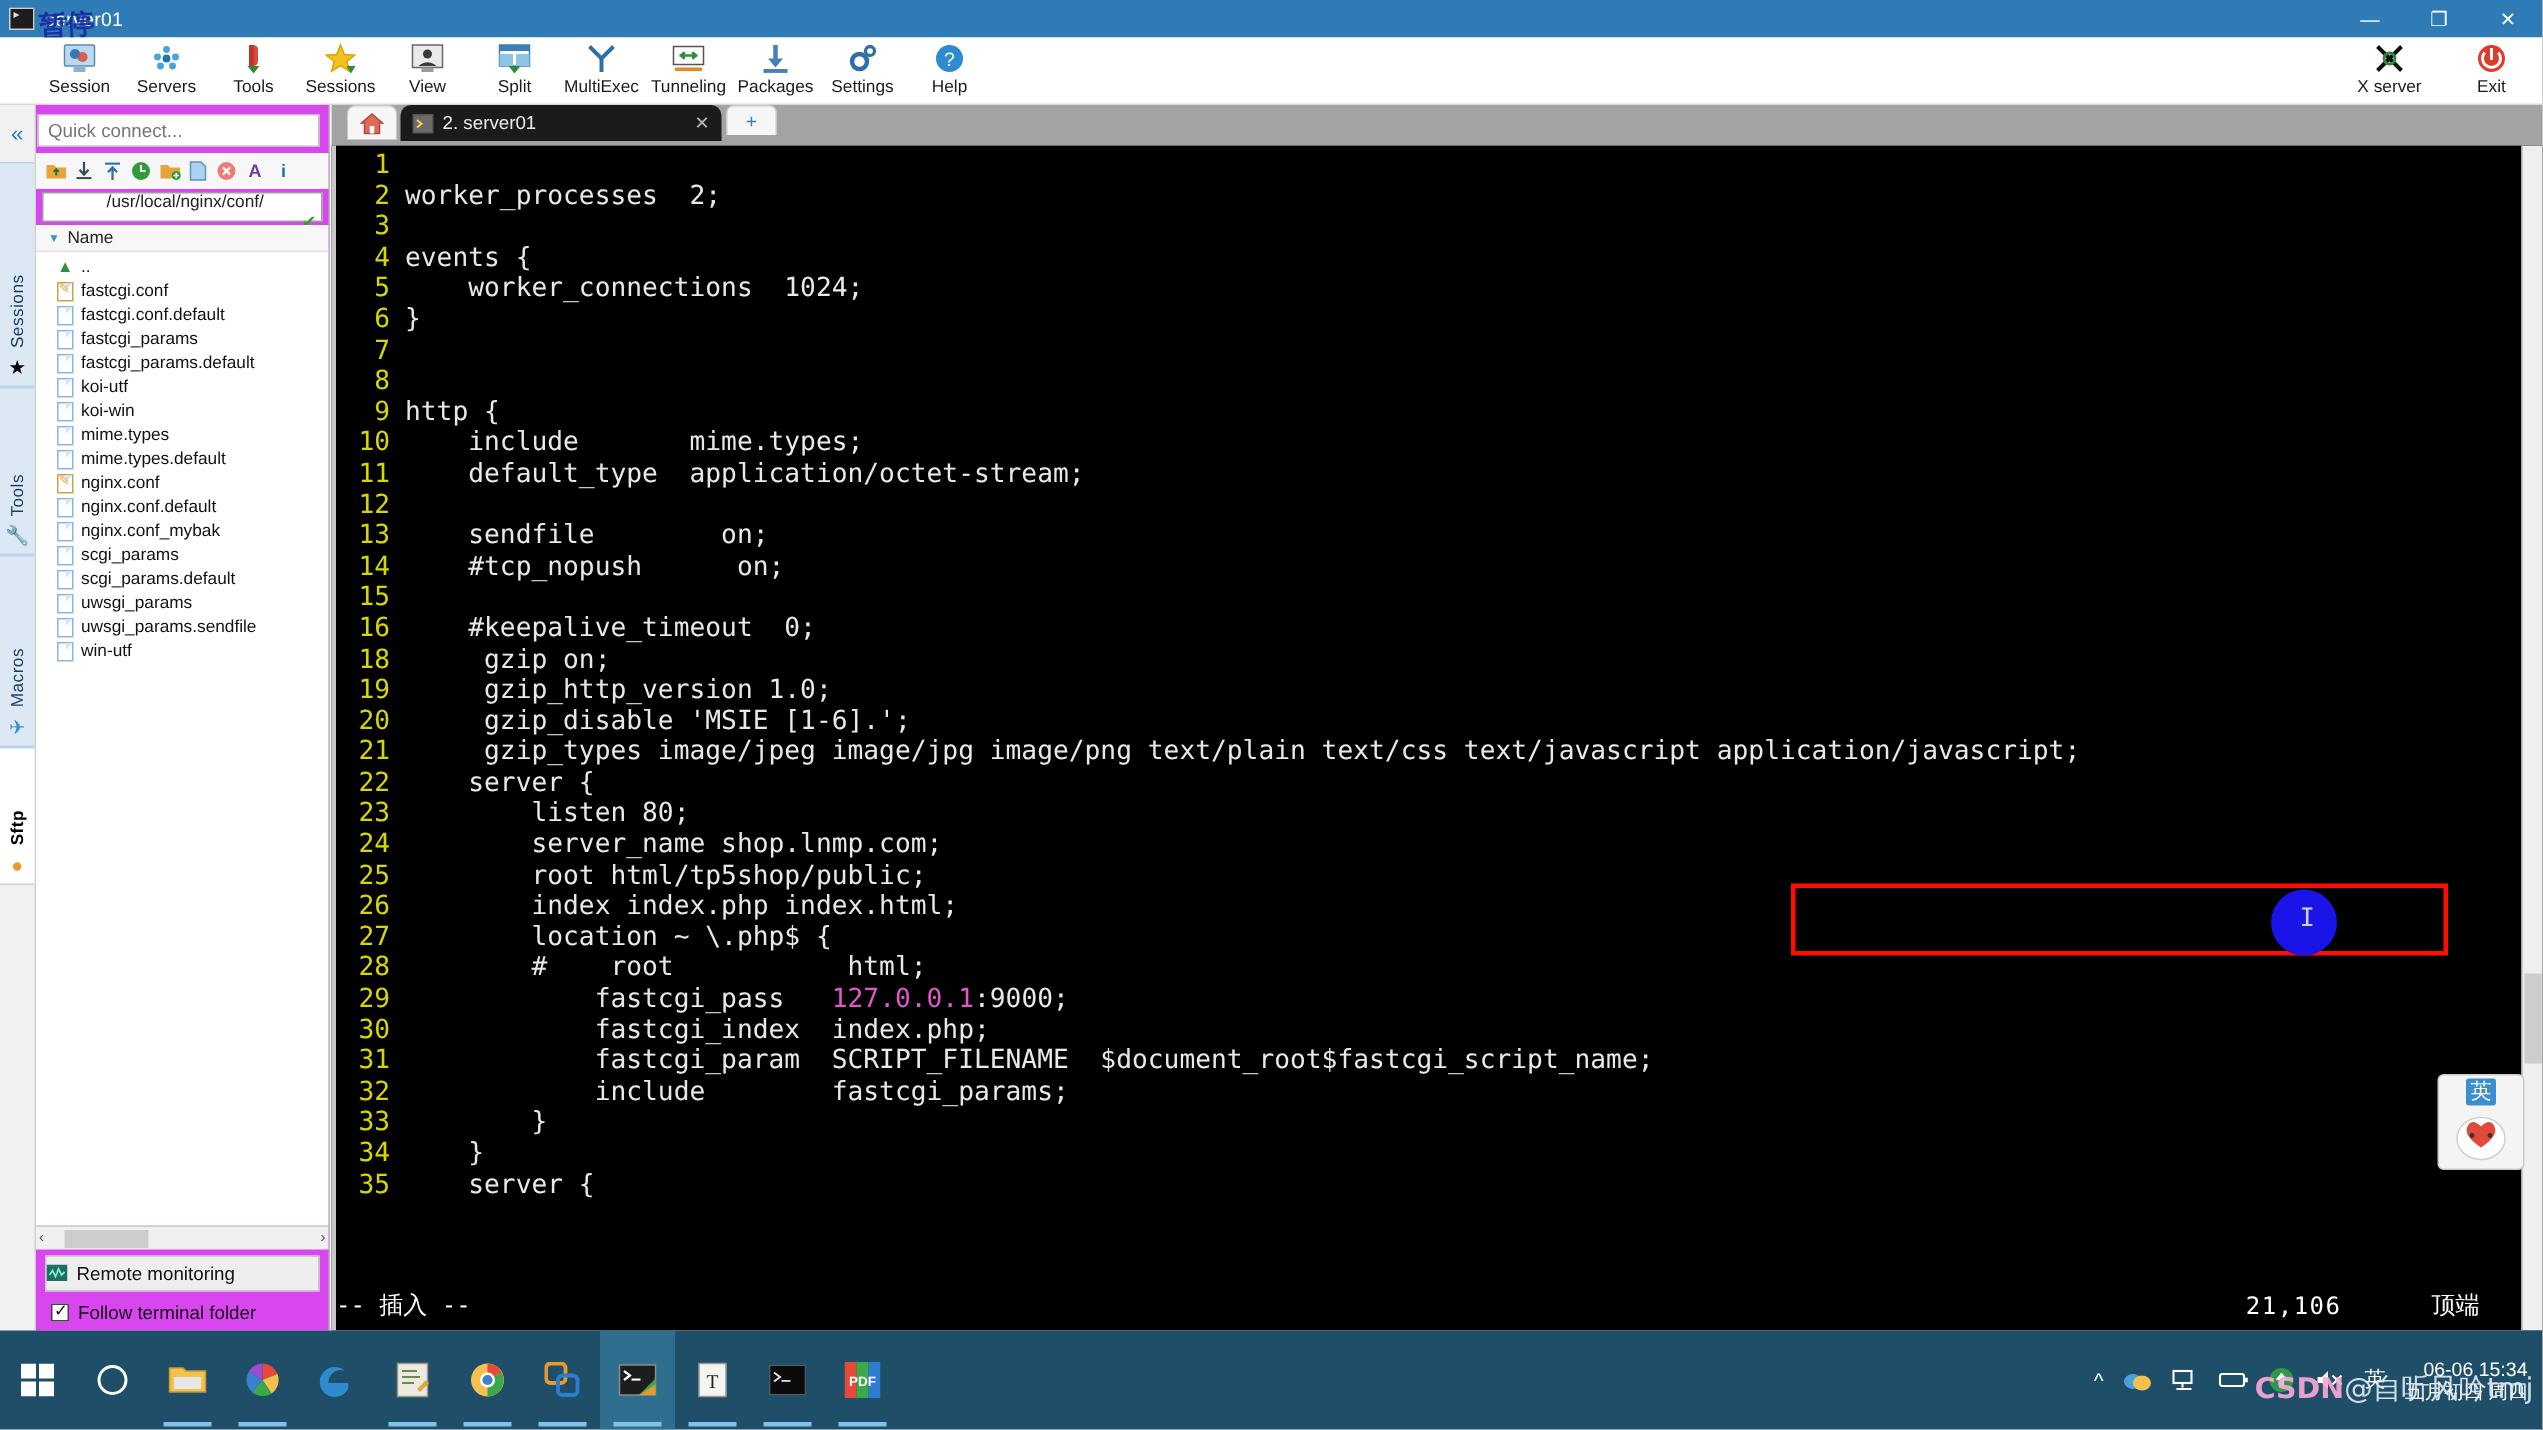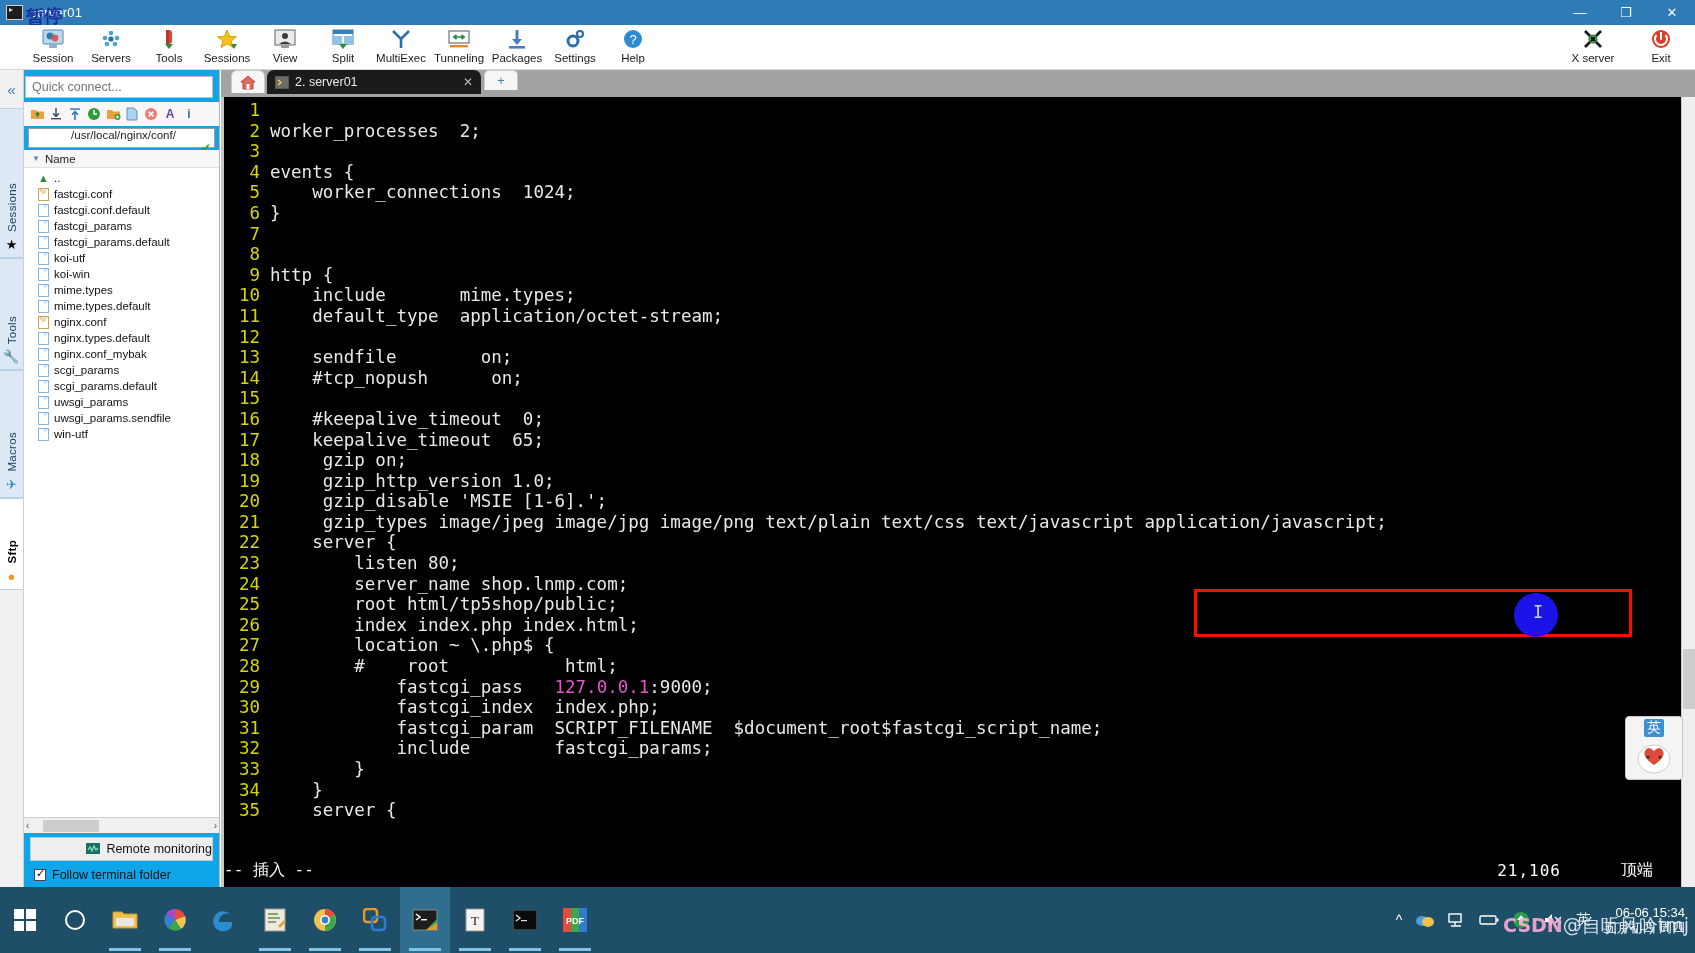--- a/index.html
+++ b/index.html
@@ -81,21 +81,21 @@
     writing-mode: vertical-rl; transform: rotate(180deg);
     font-size: 11.5px; color: #1c3c5a; letter-spacing: .3px; margin-bottom: 4px;
   }
   .rail-tab.sftp { background: #ffffff; }
   .rail-tab.sftp .rt-txt { font-weight: bold; color: #000; }
   .rail-ico { font-size: 13px; line-height: 1; margin-top: 2px; }
 
   
   .sidebar {
     position: absolute; left: 24px; top: 70px; width: 196px; height: 817px;
-    background: #0ea5e9; border-right: 1px solid #b5b5b5;
+    background: #d946ef; border-right: 1px solid #b5b5b5;
     display: flex; flex-direction: column;
   }
   .quick-connect {
     margin: 6px 6px 4px 1px; height: 22px; border: 1px solid #bfbfbf; background: #fff;
     display: flex; align-items: center; padding-left: 6px;
     font-size: 12.5px; color: #9a9a9a;
   }
   .sftp-toolbar {
     height: 24px; display: flex; align-items: center; gap: 3px; padding-left: 5px; background: #f7f7f7;
   }
@@ -122,21 +122,21 @@
   .fi-doc.edited::after { content:"✎"; position:absolute; left:0px; top:-2px; font-size: 9px; color: #e8a33d; }
   .fi-up { color: #2f8f3f; font-size: 11px; }
   .hscroll {
     height: 16px; border-top: 1px solid #cfcfcf; background: #f0f0f0;
     display: flex; align-items: center; justify-content: space-between; padding: 0 2px;
     font-size: 10px; color: #555;
   }
   .hscroll .thumb { height: 12px; width: 56px; background: #cdcdcd; margin-left: 14px; margin-right: auto; }
   .remote-mon {
     margin: 4px 6px 2px 6px; height: 24px; background: #eeeeee; border: 1px solid #c8c8c8;
-    display: flex; align-items: center; justify-content: flex-end; gap: 6px;
+    display: flex; align-items: center; justify-content: flex-start; gap: 6px;
     font-size: 12.5px; color: #111;
   }
   .follow-row {
     height: 24px; display: flex; align-items: center; gap: 6px; padding-left: 10px;
     font-size: 12.5px; color: #111;
   }
   .cbox { width: 12px; height: 12px; border: 1px solid #444; background: #fff; position: relative; }
   .cbox::after { content:"✓"; position: absolute; left: 1px; top: -3px; font-size: 11px; color: #111; }
 
   
@@ -539,21 +539,21 @@
       <div class="file-row">
           <span class="fi fi-doc"></span>
           <span>mime.types.default</span>
         </div>
       <div class="file-row">
           <span class="fi fi-doc edited"></span>
           <span>nginx.conf</span>
         </div>
       <div class="file-row">
           <span class="fi fi-doc"></span>
-          <span>nginx.types.default</span>
+          <span>nginx.conf.default</span>
         </div>
       <div class="file-row">
           <span class="fi fi-doc"></span>
           <span>nginx.conf_mybak</span>
         </div>
       <div class="file-row">
           <span class="fi fi-doc"></span>
           <span>scgi_params</span>
         </div>
       <div class="file-row">
@@ -631,21 +631,20 @@
         <div class="cl"><span class="ln">7</span><span class="ct"></span></div>
         <div class="cl"><span class="ln">8</span><span class="ct"></span></div>
         <div class="cl"><span class="ln">9</span><span class="ct">http {</span></div>
         <div class="cl"><span class="ln">10</span><span class="ct">    include       mime.types;</span></div>
         <div class="cl"><span class="ln">11</span><span class="ct">    default_type  application/octet-stream;</span></div>
         <div class="cl"><span class="ln">12</span><span class="ct"></span></div>
         <div class="cl"><span class="ln">13</span><span class="ct">    sendfile        on;</span></div>
         <div class="cl"><span class="ln">14</span><span class="ct">    #tcp_nopush      on;</span></div>
         <div class="cl"><span class="ln">15</span><span class="ct"></span></div>
         <div class="cl"><span class="ln">16</span><span class="ct">    #keepalive_timeout  0;</span></div>
-        <div class="cl"><span class="ln">17</span><span class="ct">    keepalive_timeout  65;</span></div>
         <div class="cl"><span class="ln">18</span><span class="ct">     gzip on;</span></div>
         <div class="cl"><span class="ln">19</span><span class="ct">     gzip_http_version 1.0;</span></div>
         <div class="cl"><span class="ln">20</span><span class="ct">     gzip_disable 'MSIE [1-6].';</span></div>
         <div class="cl"><span class="ln">21</span><span class="ct">     gzip_types image/jpeg image/jpg image/png text/plain text/css text/javascript application/javascript;</span></div>
         <div class="cl"><span class="ln">22</span><span class="ct">    server {</span></div>
         <div class="cl"><span class="ln">23</span><span class="ct">        listen 80;</span></div>
         <div class="cl"><span class="ln">24</span><span class="ct">        server_name shop.lnmp.com;</span></div>
         <div class="cl"><span class="ln">25</span><span class="ct">        root html/tp5shop/public;</span></div>
         <div class="cl"><span class="ln">26</span><span class="ct">        index index.php index.html;</span></div>
         <div class="cl"><span class="ln">27</span><span class="ct">        location ~ \.php$ {</span></div>

